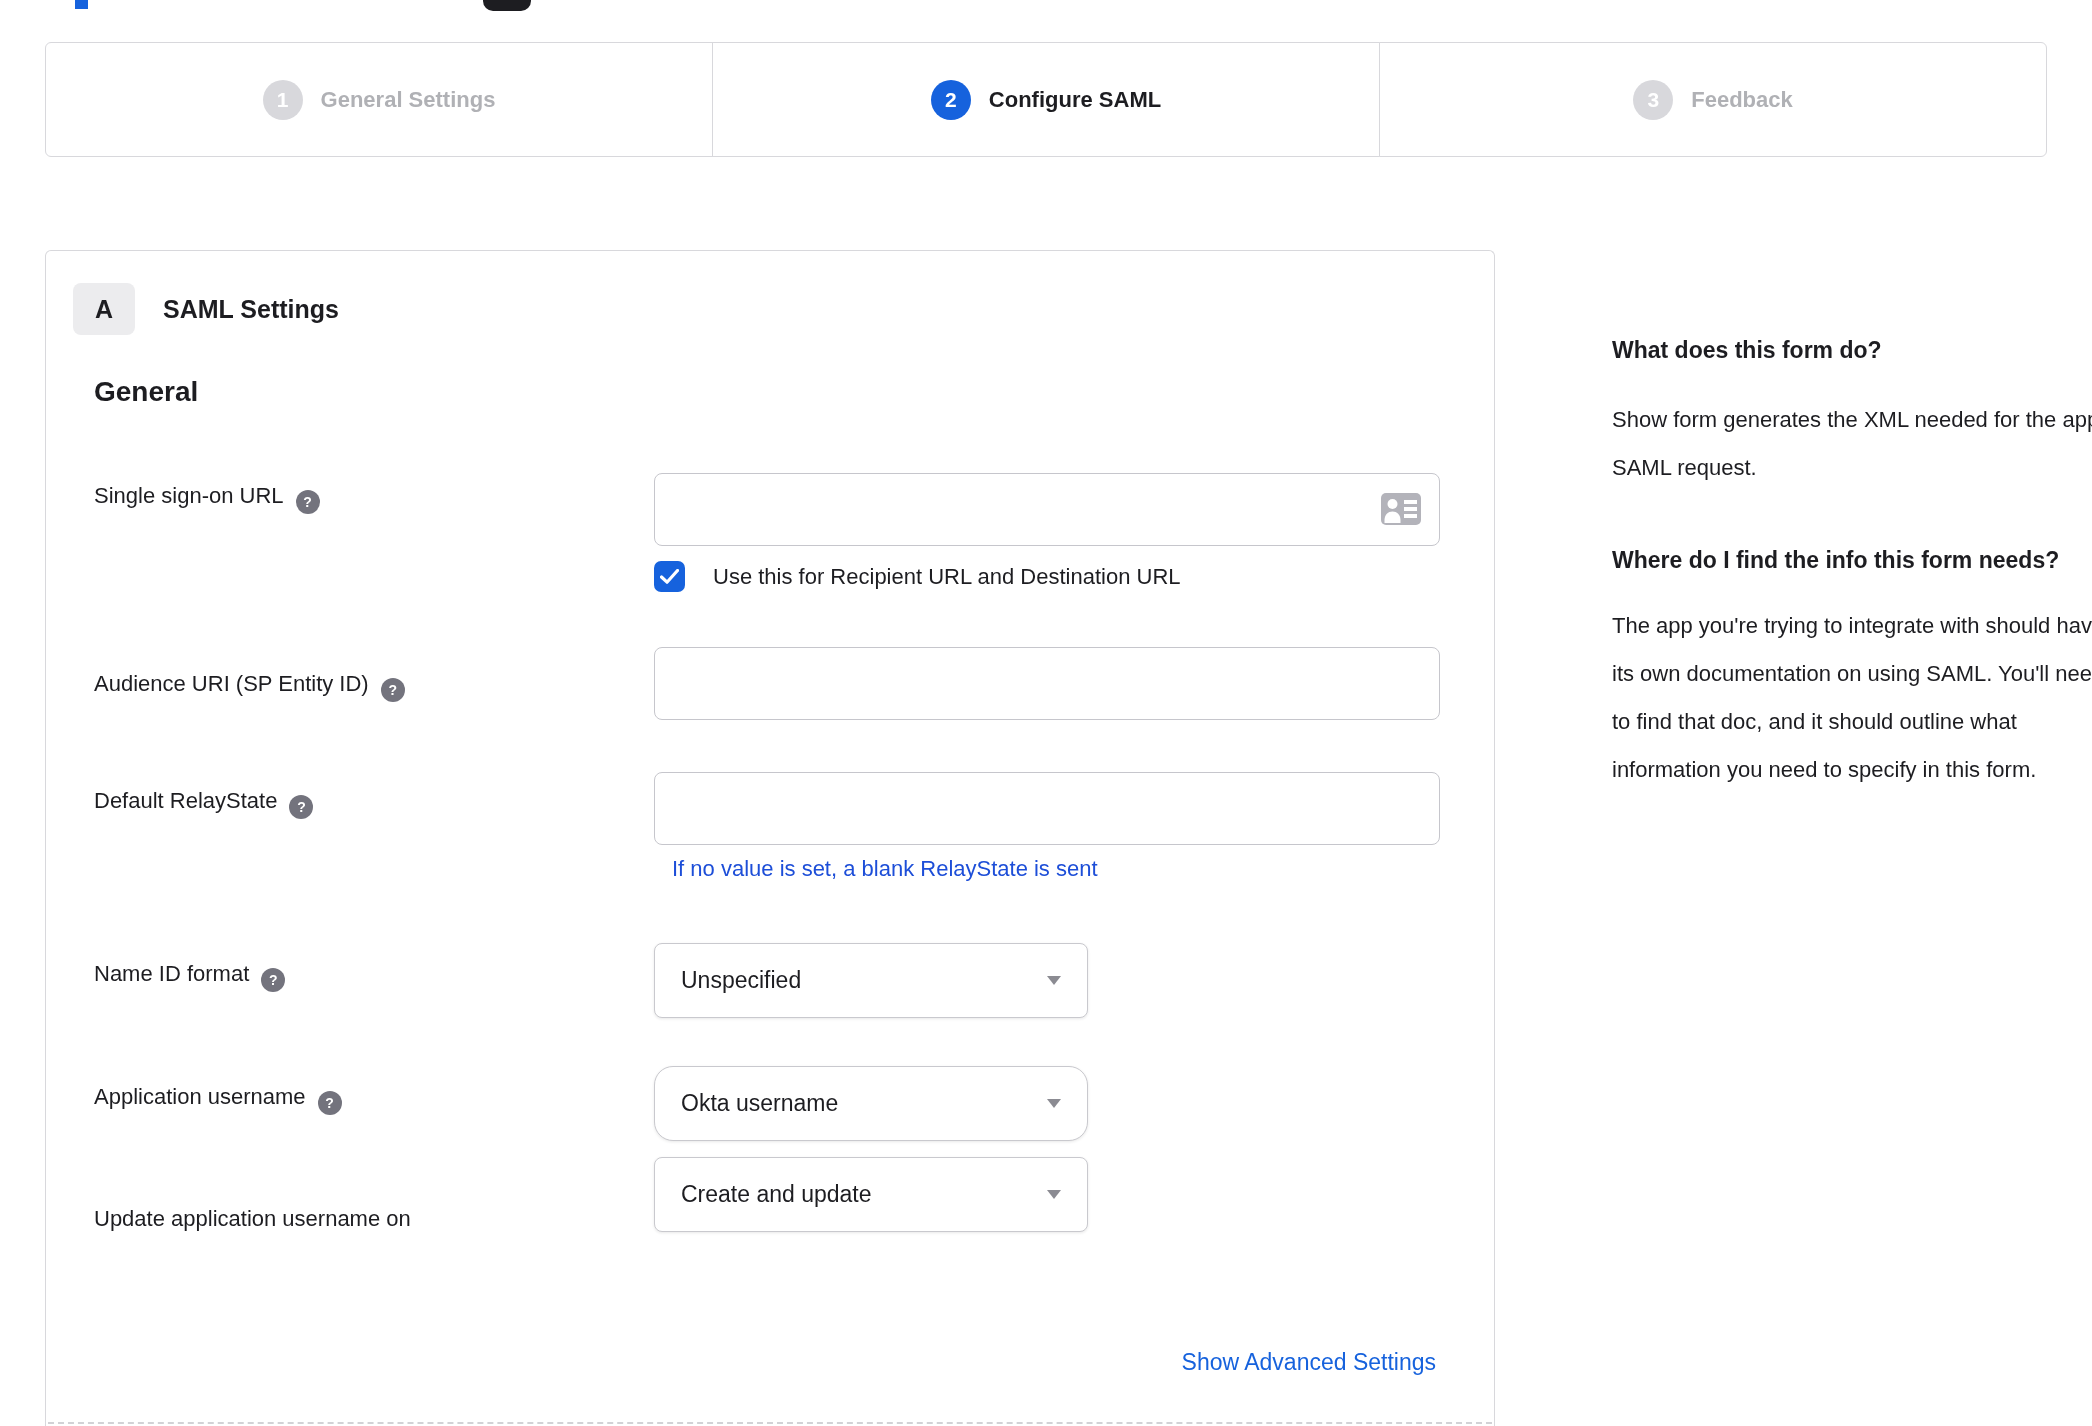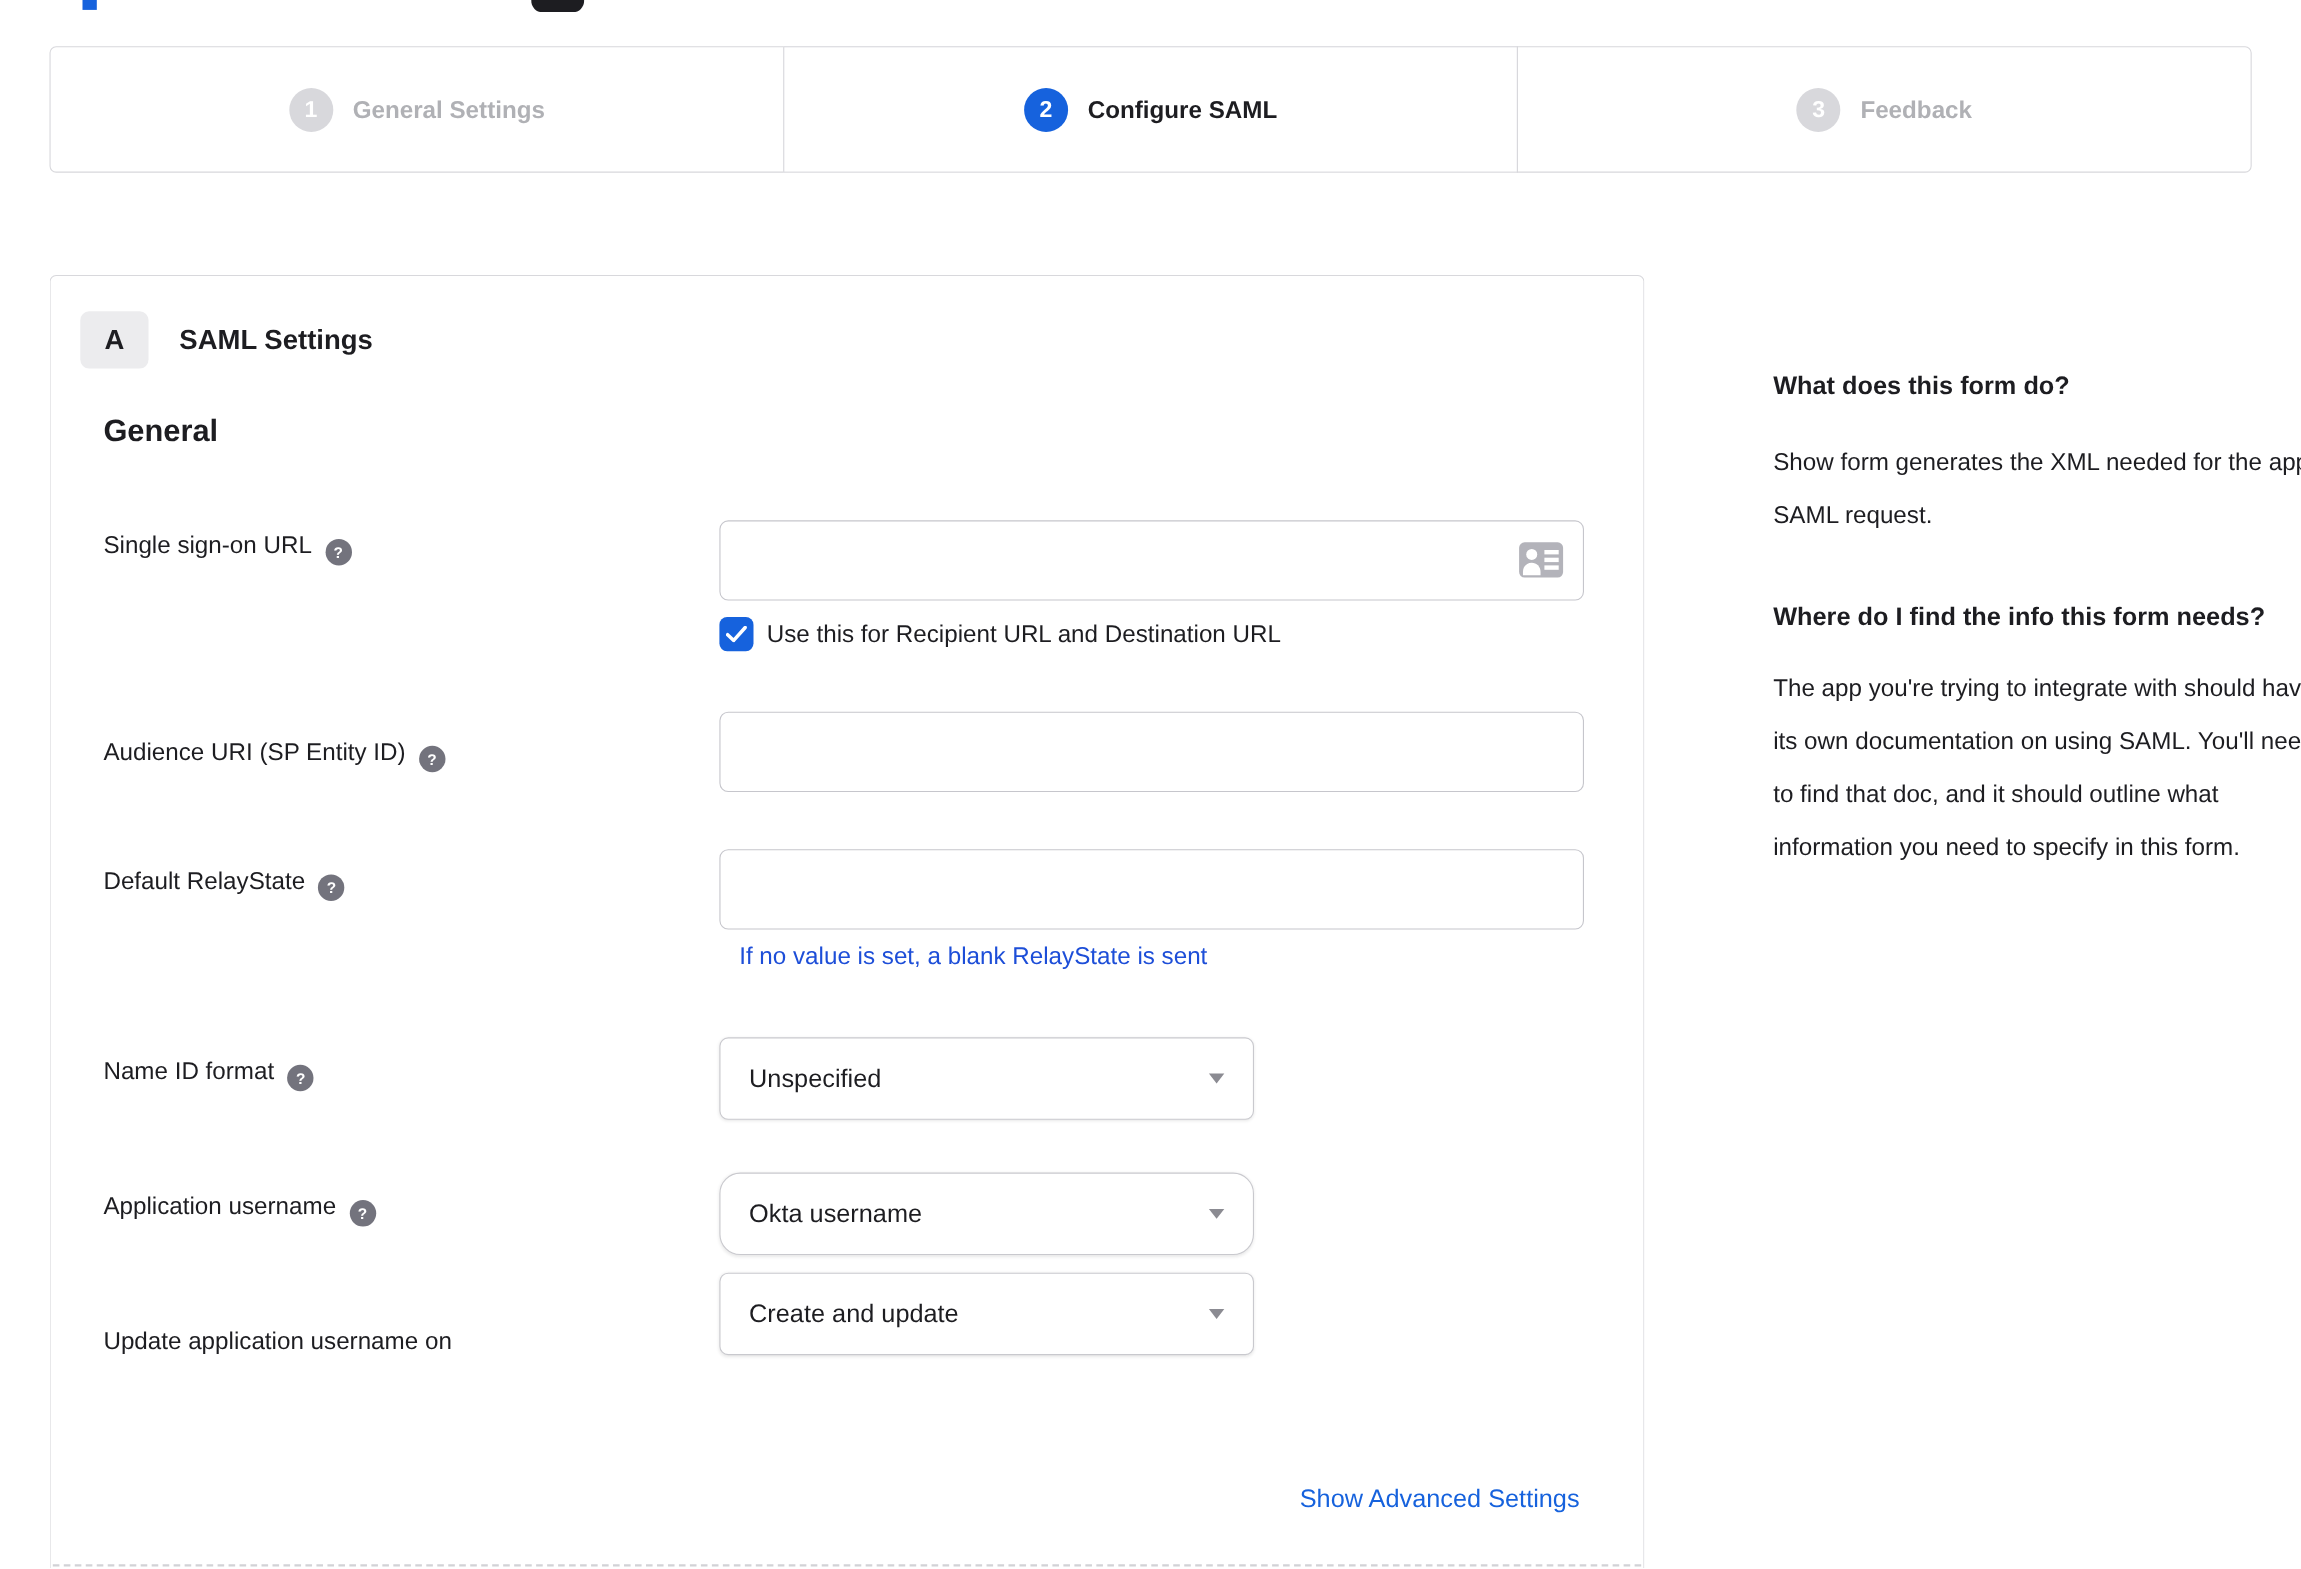--- a/index.html
+++ b/index.html
@@ -46,29 +46,29 @@
                color:#fff; font-size:14px; font-weight:bold; align-items:center; justify-content:center;
                vertical-align:-4px; margin-left:12px; }
 
   .text-input { position:absolute; left:608px; width:786px; height:73px; background:#fff;
                 border:1px solid #c6c6cc; border-radius:8px; font-size:22px; color:#1d1d21;
                 padding:0 70px 0 22px; font-family:"Liberation Sans", sans-serif; }
   .input-wrap { position:absolute; left:608px; width:786px; height:73px; }
   .input-wrap .text-input { position:absolute; left:0; top:0; width:100%; height:100%; }
   .contact-icon { position:absolute; right:18px; top:19px; width:42px; height:34px; pointer-events:none; }
 
-  .checkbox-row { position:absolute; left:608px; display:flex; align-items:center; gap:12px; }
+  .checkbox-row { position:absolute; left:608px; display:flex; align-items:center; gap:28px; }
   .checkbox { width:31px; height:31px; border-radius:7px; background:#1662dd; display:flex;
               align-items:center; justify-content:center; cursor:pointer; }
   .checkbox svg { width:19px; height:15px; }
   .checkbox-label { font-size:22px; color:#1d1d21; }
 
   .hint { position:absolute; left:626px; font-size:22px; color:#1d4ed8; }
 
-  .select { position:absolute; left:608px; width:486px; height:75px; background:#fff;
+  .select { position:absolute; left:608px; width:434px; height:75px; background:#fff;
             border:1px solid #c9c9ce; border-radius:8px; box-shadow:0 1px 3px rgba(29,29,33,.10);
             display:flex; align-items:center; padding:0 52px 0 26px; cursor:pointer; }
   .select-value { font-size:23px; color:#1d1d21; }
   .caret { position:absolute; right:26px; top:32px; width:0; height:0;
            border-left:7px solid transparent; border-right:7px solid transparent;
            border-top:9px solid #8b8b92; }
 
   .advanced-link { position:absolute; right:58px; top:1098px; font-size:23px; color:#1662dd;
                    text-decoration:none; cursor:pointer; }
 

